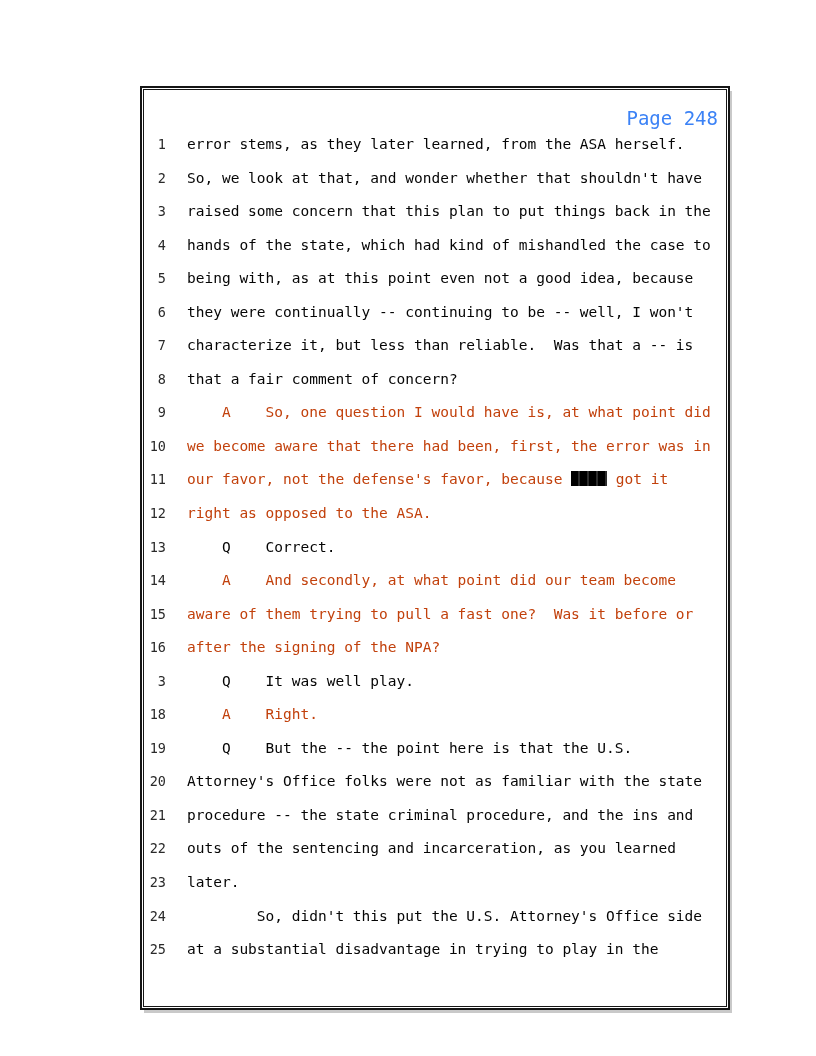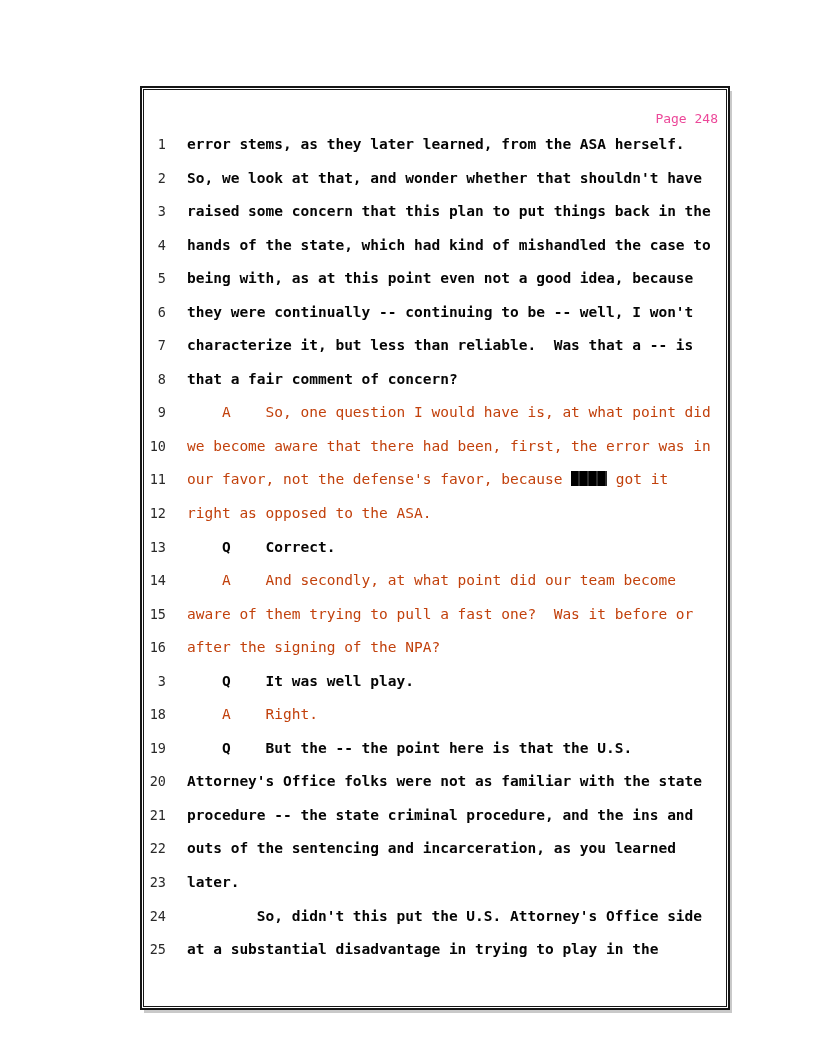--- a/index.html
+++ b/index.html
@@ -33,23 +33,23 @@
     content: "";
     position: absolute;
     inset: 1px;
     border: 1px solid #161616;
     pointer-events: none;
   }
   .page-label {
     position: absolute;
     top: 22px;
     right: 10px;
-    font-size: 13px;
+    font-size: 19px;
     line-height: 17px;
-    color: #ec4899;
+    color: #3b82f6;
     white-space: pre;
   }
   .lines {
     position: absolute;
     top: 48px;
     left: 2px;
     right: 2px;
   }
   .line {
     display: flex;
@@ -65,21 +65,21 @@
     color: #2a2a2a;
   }
   .text {
     margin-left: 21px;
     font-size: 14.5px;
     line-height: 17px;
     color: #c2410c;
     white-space: pre;
   }
   .text.bold {
-    font-weight: bold;
+    font-weight: normal;
     color: #050505;
   }
   .redaction {
     display: inline-block;
     width: 36px;
     height: 15px;
     vertical-align: -2px;
     background: repeating-linear-gradient(90deg, #000000 0px, #000000 7.5px, #2e2e2e 7.5px, #2e2e2e 9px);
   }
 </style>

